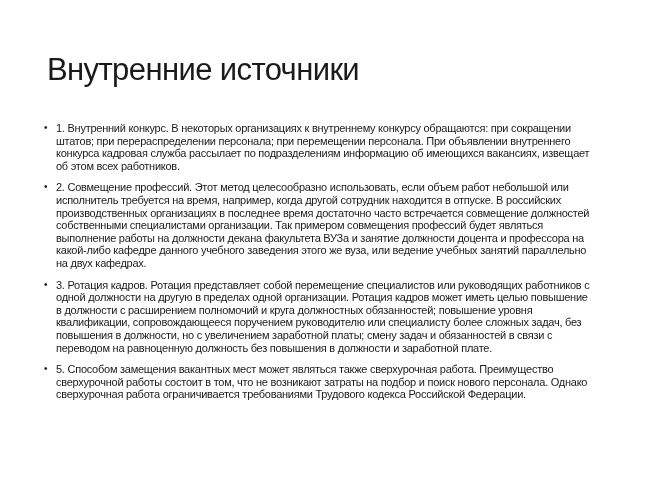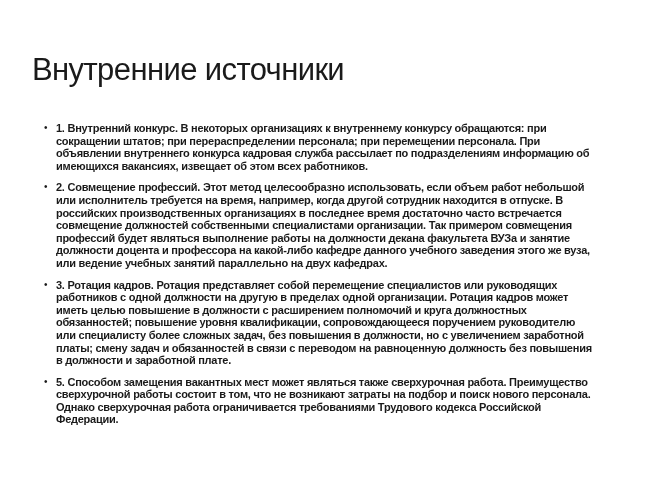--- a/index.html
+++ b/index.html
@@ -11,21 +11,21 @@
     position: relative;
     width: 653px;
     height: 490px;
     background: #ffffff;
     overflow: hidden;
     font-family: "Liberation Sans", sans-serif;
     color: #1a1a1a;
   }
   .slide-title {
     position: absolute;
-    left: 32px;
+    left: 47px;
     top: 52px;
     margin: 0;
     font-size: 31px;
     font-weight: 400;
     letter-spacing: -0.6px;
     color: #1a1a1a;
     white-space: nowrap;
     font-family: "Liberation Sans", sans-serif;
   }
   .bullet-list {
@@ -47,21 +47,21 @@
     width: 12px;
     font-size: 10px;
     line-height: 12.6px;
     color: #1a1a1a;
     text-align: left;
   }
   .bullet-text {
     flex: 1 1 auto;
     font-size: 11px;
     line-height: 12.6px;
-    font-weight: 700;
+    font-weight: 400;
     letter-spacing: -0.25px;
     color: #1a1a1a;
     text-align: left;
   }
 </style>
 </head>
 <body>
 
 <div class="slide">
   <h1 class="slide-title">Внутренние источники</h1>

